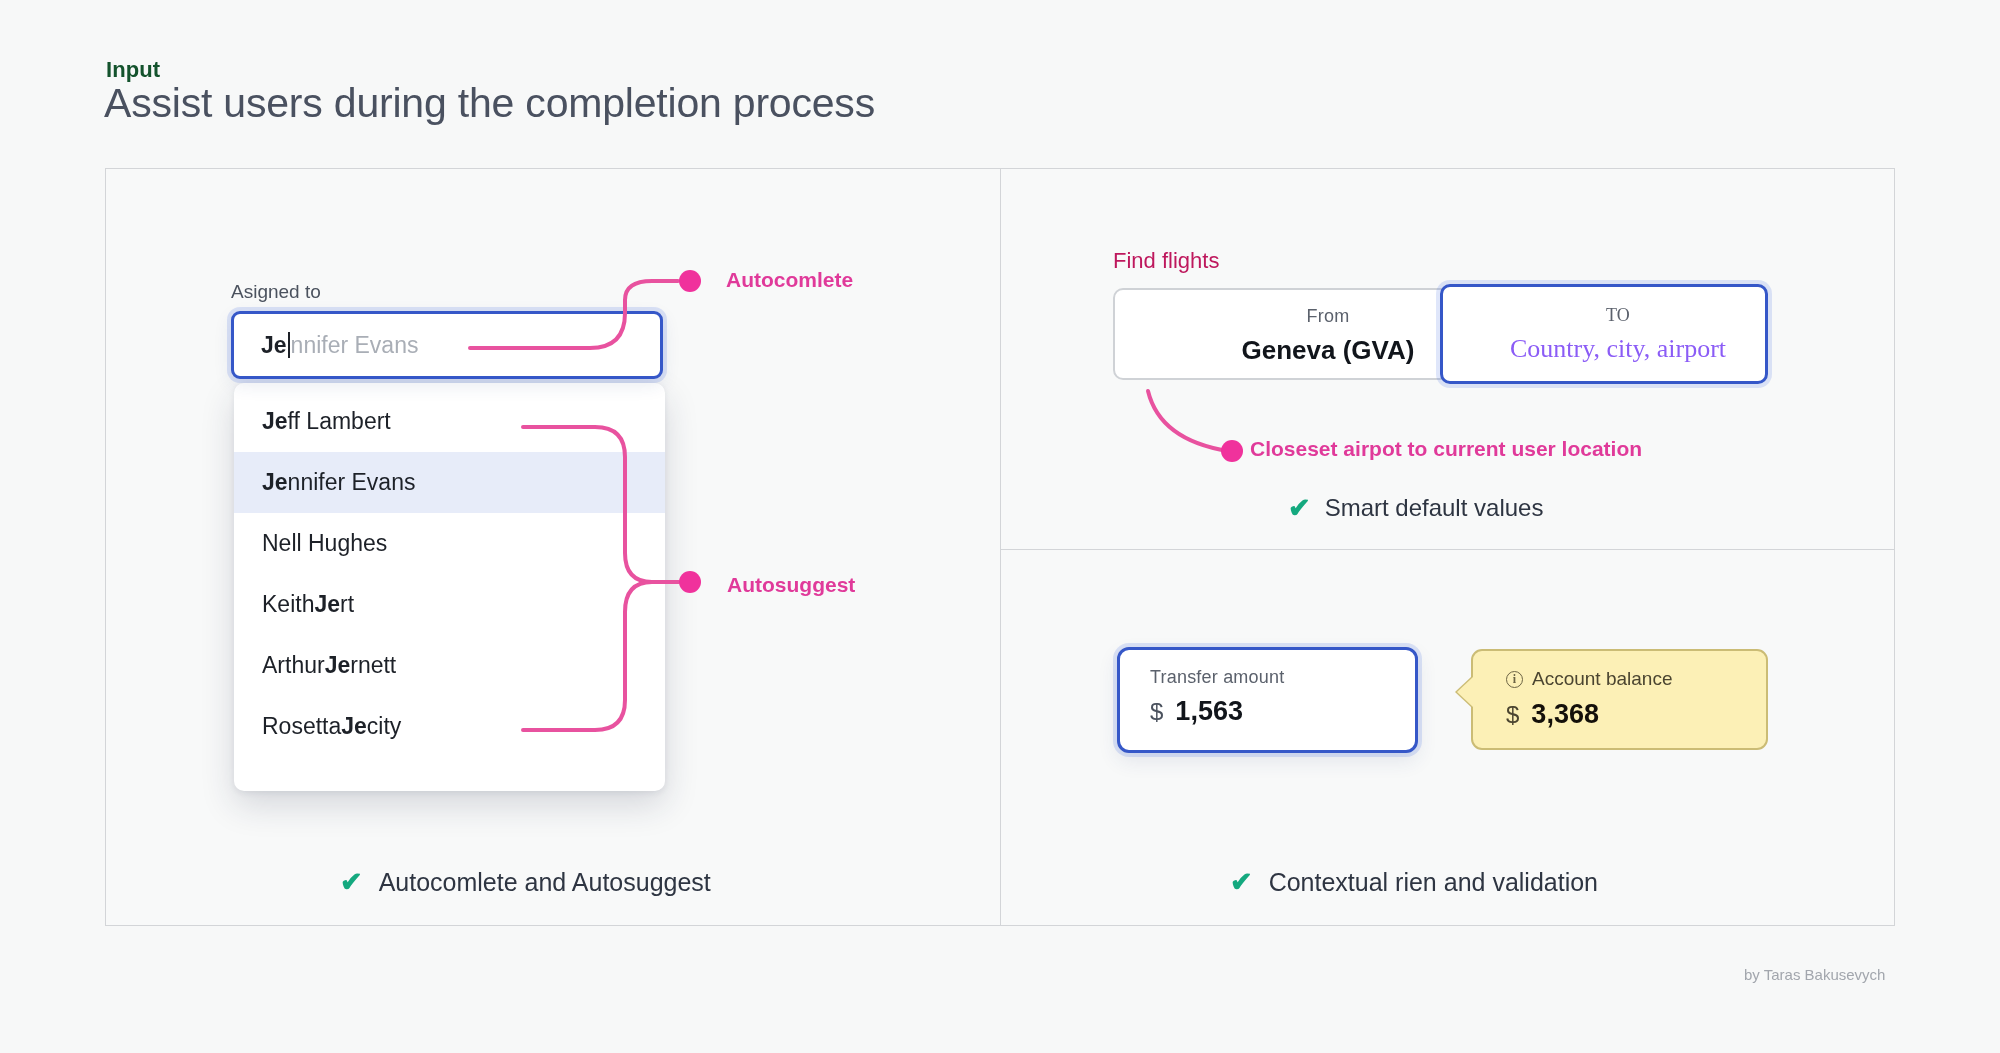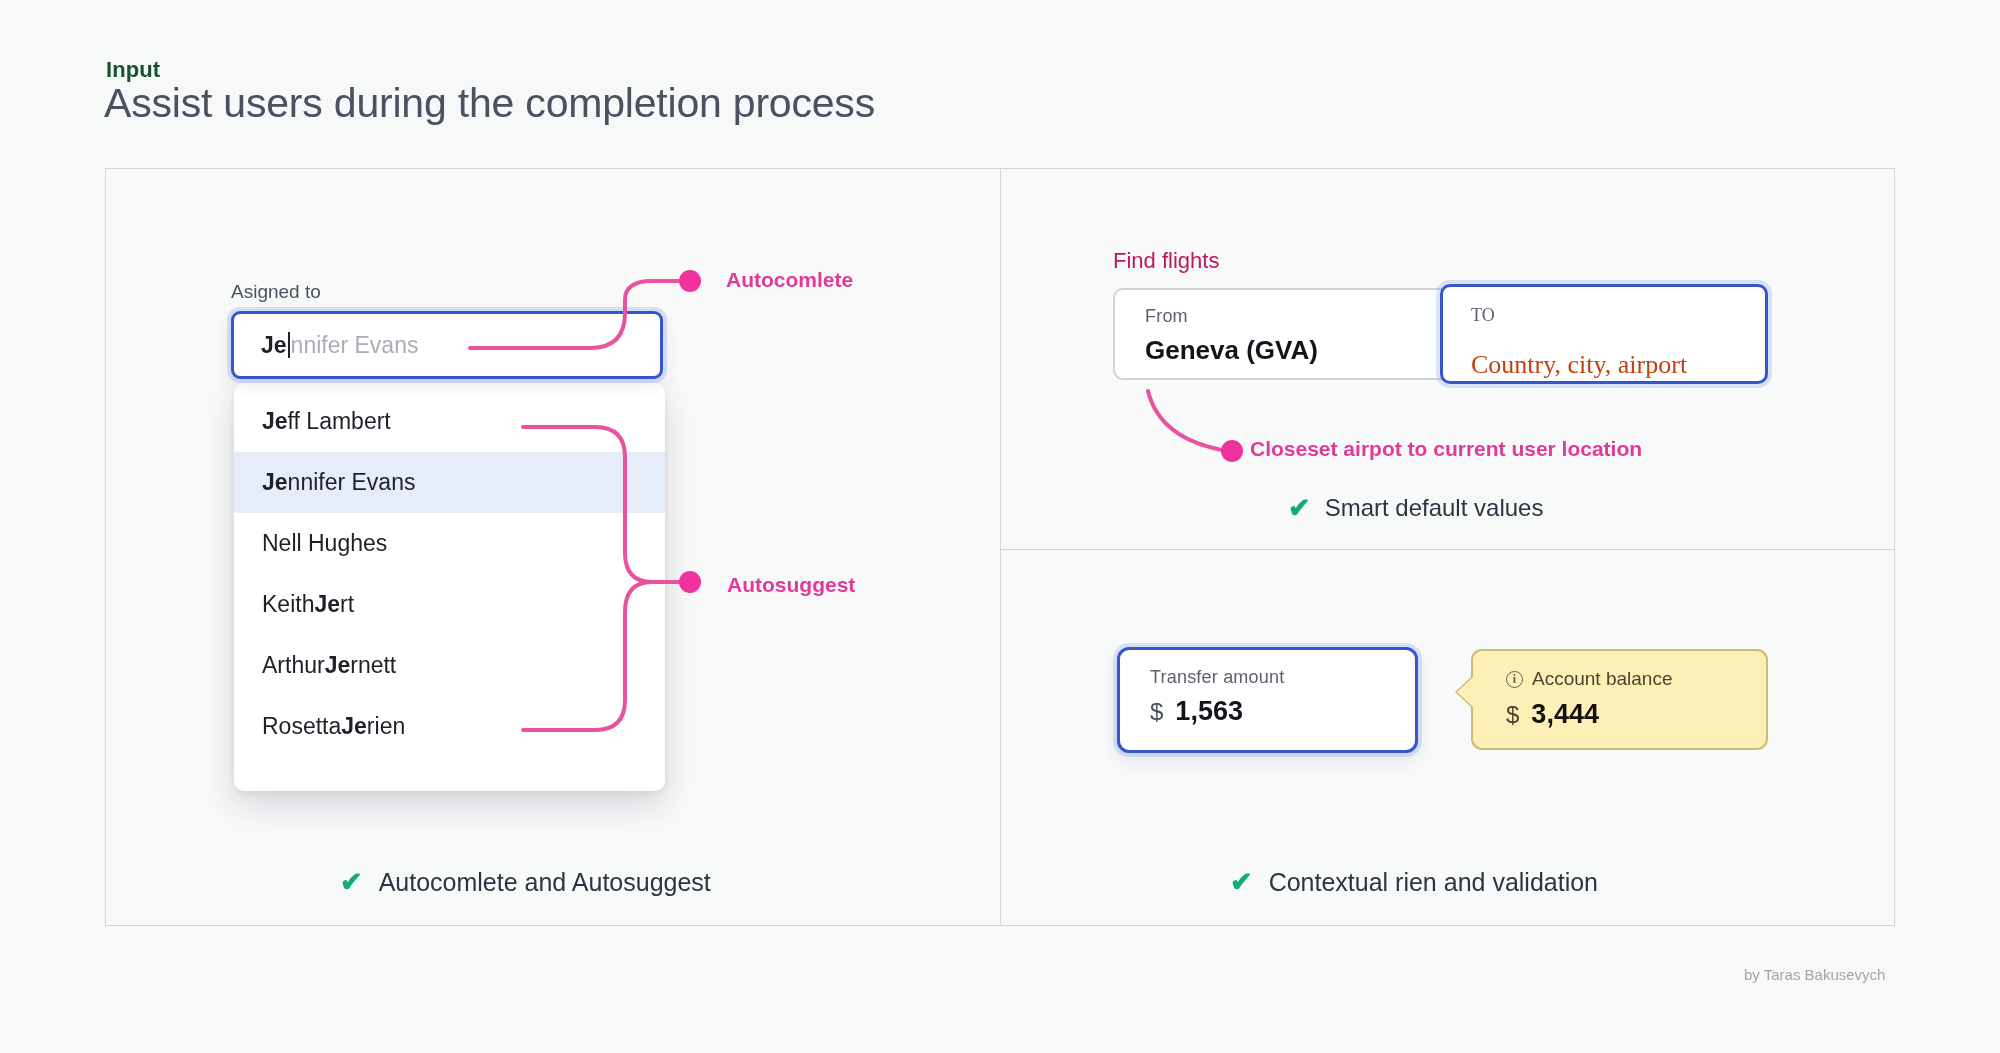--- a/index.html
+++ b/index.html
@@ -179,20 +179,21 @@
     font-size: 22px;
     font-weight: 400;
     color: #be185d;
   }
   .flight-group {
     position: absolute;
     left: 1113px;
     top: 288px;
     width: 564px;
     height: 92px;
+    text-align: center;
   }
   .from-box {
     position: absolute;
     left: 0; top: 0;
     width: 400px; height: 92px;
     background: #fff;
     border: 2px solid #cfd2d6;
     border-radius: 10px;
     padding: 16px 0 0 30px;
   }
@@ -213,23 +214,23 @@
     color: #5b616c;
     letter-spacing: 0.2px;
   }
   .field-value {
     margin-top: 8px;
     font-size: 26px;
     font-weight: 700;
     color: #11151b;
   }
   .field-placeholder {
-    margin-top: 24px;
+    margin-top: 8px;
     font-size: 26px;
-    color: #c2410c;
+    color: #8b5cf6;
   }
 
   
   .transfer-box {
     position: absolute;
     left: 1117px;
     top: 647px;
     width: 301px;
     height: 106px;
     background: #fff;
@@ -342,21 +343,21 @@
         <span>rt</span>
       </div>
       <div class="dd-item">
         <span>Arthur </span>
         <b>Je</b>
         <span>rnett</span>
       </div>
       <div class="dd-item">
         <span>Rosetta </span>
         <b>Je</b>
-        <span>rien</span>
+        <span>city</span>
       </div>
     </div>
 
   <div class="anno anno-autocomplete">Autocomlete</div>
   <div class="anno anno-autosuggest">Autosuggest</div>
 
   <div class="caption cap-left">
     <span class="check">✔</span>
     <span>Autocomlete and Autosuggest</span>
   </div>
@@ -390,21 +391,21 @@
   </div>
 
   <div class="balance-tip">
     <span class="arrow"></span>
     <div class="bal-head">
       <span class="info-ic">i</span>
       <span>Account balance</span>
     </div>
     <div class="bal-amount-row">
       <span class="bal-currency">$</span>
-      <span class="bal-amount">3,444</span>
+      <span class="bal-amount">3,368</span>
     </div>
   </div>
 
   <div class="caption cap-right">
     <span class="check">✔</span>
     <span>Contextual rien and validation</span>
   </div>
 
   <svg class="connectors" viewBox="0 0 2000 1053">
 

